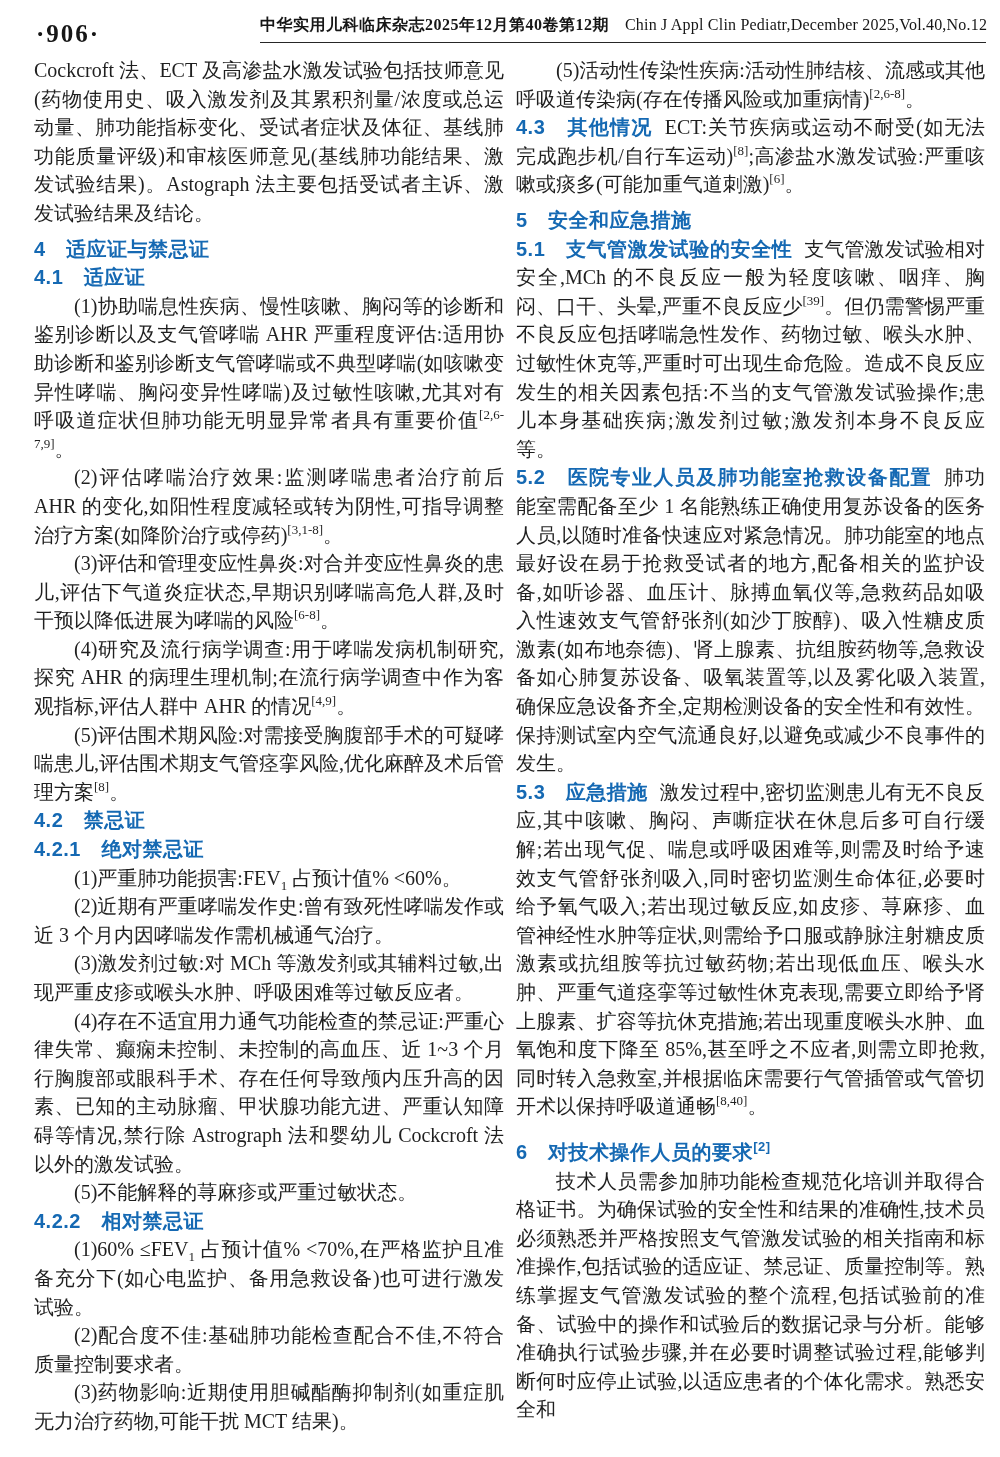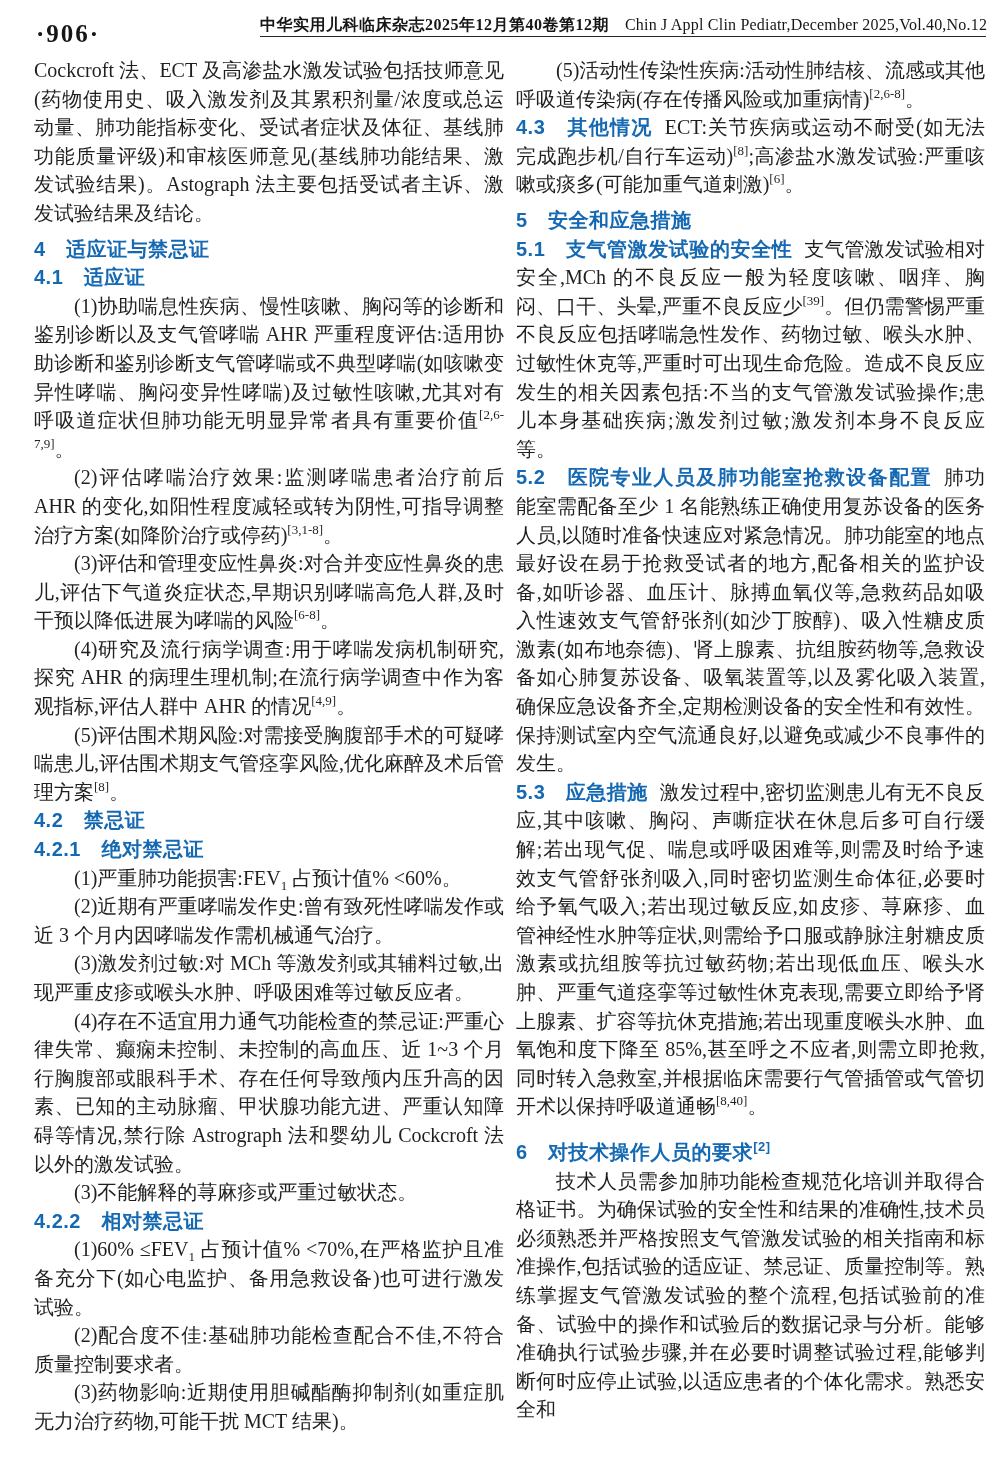--- a/index.html
+++ b/index.html
@@ -17,21 +17,21 @@
     overflow:hidden;
   }
   
   .page-num{
     position:absolute;left:36px;top:20px;
     font-size:25px;font-weight:bold;letter-spacing:2px;color:#161616;
   }
   .journal-line{
     position:absolute;left:260px;top:15px;width:726px;
     text-align:center;white-space:nowrap;
-    border-bottom:1.5px solid #262626;padding-bottom:0;
+    border-bottom:1.5px solid #262626;padding-bottom:6px;
     font-size:16px;color:#161616;
   }
   .journal-cn{font-weight:bold;margin-right:16px;letter-spacing:.5px;}
   .journal-en{font-weight:normal;letter-spacing:.2px;}
   
   .col{
     position:absolute;top:56px;width:470px;
     font-size:20px;line-height:28.6px;
     text-align:justify;text-justify:inter-ideograph;
   }
@@ -76,21 +76,21 @@
       <div class="p p indent">(2)评估哮喘治疗效果:监测哮喘患者治疗前后 AHR 的变化,如阳性程度减轻或转为阴性,可指导调整治疗方案(如降阶治疗或停药)<sup>[3,1-8]</sup>。</div>
       <div class="p p indent">(3)评估和管理变应性鼻炎:对合并变应性鼻炎的患儿,评估下气道炎症状态,早期识别哮喘高危人群,及时干预以降低进展为哮喘的风险<sup>[6-8]</sup>。</div>
       <div class="p p indent">(4)研究及流行病学调查:用于哮喘发病机制研究,探究 AHR 的病理生理机制;在流行病学调查中作为客观指标,评估人群中 AHR 的情况<sup>[4,9]</sup>。</div>
       <div class="p p indent">(5)评估围术期风险:对需接受胸腹部手术的可疑哮喘患儿,评估围术期支气管痉挛风险,优化麻醉及术后管理方案<sup>[8]</sup>。</div>
       <div class="h2"><span class="head">4.2　禁忌证</span></div>
       <div class="h2"><span class="head">4.2.1　绝对禁忌证</span></div>
       <div class="p p indent">(1)严重肺功能损害:FEV<sub>1</sub> 占预计值% &lt;60%。</div>
       <div class="p p indent">(2)近期有严重哮喘发作史:曾有致死性哮喘发作或近 3 个月内因哮喘发作需机械通气治疗。</div>
       <div class="p p indent">(3)激发剂过敏:对 MCh 等激发剂或其辅料过敏,出现严重皮疹或喉头水肿、呼吸困难等过敏反应者。</div>
       <div class="p p indent">(4)存在不适宜用力通气功能检查的禁忌证:严重心律失常、癫痫未控制、未控制的高血压、近 1~3 个月行胸腹部或眼科手术、存在任何导致颅内压升高的因素、已知的主动脉瘤、甲状腺功能亢进、严重认知障碍等情况,禁行除 Astrograph 法和婴幼儿 Cockcroft 法以外的激发试验。</div>
-      <div class="p p indent">(3)不能解释的荨麻疹或严重过敏状态。</div>
+      <div class="p p indent">(5)不能解释的荨麻疹或严重过敏状态。</div>
       <div class="h2"><span class="head">4.2.2　相对禁忌证</span></div>
       <div class="p p indent">(1)60% ≤FEV<sub>1</sub> 占预计值% &lt;70%,在严格监护且准备充分下(如心电监护、备用急救设备)也可进行激发试验。</div>
       <div class="p p indent">(2)配合度不佳:基础肺功能检查配合不佳,不符合质量控制要求者。</div>
       <div class="p p indent">(3)药物影响:近期使用胆碱酯酶抑制剂(如重症肌无力治疗药物,可能干扰 MCT 结果)。</div>
     </div>
   <div class="col col-right" id="col-right">
       <div class="p p indent">(5)活动性传染性疾病:活动性肺结核、流感或其他呼吸道传染病(存在传播风险或加重病情)<sup>[2,6-8]</sup>。</div>
       <div class="p runin runin"><span class="head">4.3　其他情况</span>ECT:关节疾病或运动不耐受(如无法完成跑步机/自行车运动)<sup>[8]</sup>;高渗盐水激发试验:严重咳嗽或痰多(可能加重气道刺激)<sup>[6]</sup>。</div>
       <div class="h1 gap-sm"><span class="head">5　安全和应急措施</span></div>
       <div class="p runin runin"><span class="head">5.1　支气管激发试验的安全性</span>支气管激发试验相对安全,MCh 的不良反应一般为轻度咳嗽、咽痒、胸闷、口干、头晕,严重不良反应少<sup>[39]</sup>。但仍需警惕严重不良反应包括哮喘急性发作、药物过敏、喉头水肿、过敏性休克等,严重时可出现生命危险。造成不良反应发生的相关因素包括:不当的支气管激发试验操作;患儿本身基础疾病;激发剂过敏;激发剂本身不良反应等。</div>

